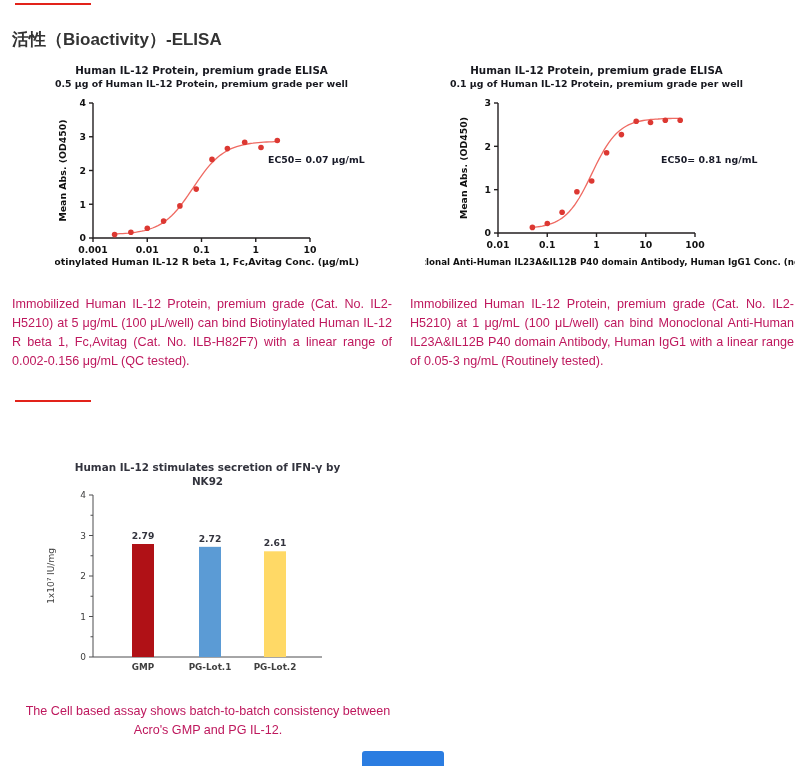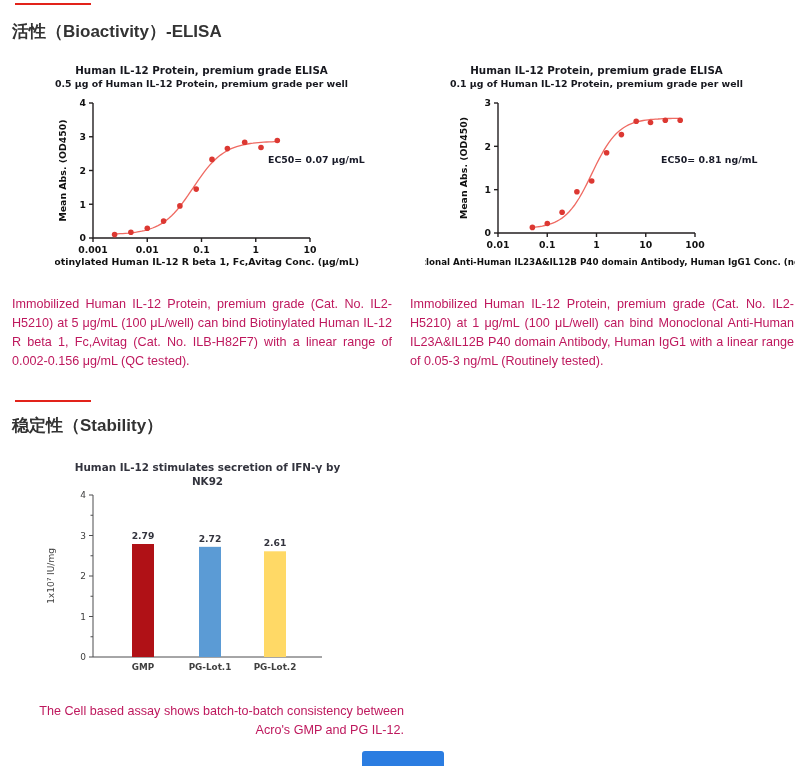--- a/index.html
+++ b/index.html
@@ -29,21 +29,21 @@
   .bylab{font:9px "DejaVu Sans",sans-serif;fill:#404040;}
   .float-btn{position:absolute;left:362px;top:751px;width:82px;height:15px;background:#2b7de1;
         border-radius:3px 3px 0 0;border:none;cursor:pointer;}
 </style>
 </head>
 <body>
 
 <div class="page">
 
   <div class="accent-line" style="left:15px;top:3px;width:76px;"></div>
-  <h2 class="section-heading" style="top:20px;margin:0;">活性（Bioactivity）-ELISA</h2>
+  <h2 class="section-heading" style="top:28px;margin:0;">活性（Bioactivity）-ELISA</h2>
 
   <div class="chart-box" style="left:55px;top:62px;">
     <svg id="chart0" width="340" height="232" viewBox="0 0 340 232">
         <text x="146.5" y="12" text-anchor="middle" class="ct">Human IL-12 Protein, premium grade ELISA</text>
         <text x="146.5" y="25" text-anchor="middle" class="cs">0.5 μg of Human IL-12 Protein, premium grade per well</text>
         <path d="M 38 41 L 38 176 L 255 176" class="axis"></path>
         <line x1="34" y1="176" x2="38" y2="176" class="axis"></line>
         <text x="31" y="179.3" text-anchor="end" class="tick">0</text>
         <line x1="34" y1="142.25" x2="38" y2="142.25" class="axis"></line>
         <text x="31" y="145.55" text-anchor="end" class="tick">1</text>
@@ -118,21 +118,20 @@
         <text x="236" y="101" class="anno">EC50= 0.81 ng/mL</text>
         <text x="42" y="106" transform="rotate(-90 42 106)" text-anchor="middle" class="al">Mean Abs. (OD450)</text>
         <text x="183" y="203" text-anchor="middle" class="al2">Monoclonal Anti-Human IL23A&amp;IL12B P40 domain Antibody, Human IgG1 Conc. (ng/mL)</text>
       </svg>
   </div>
 
   <p class="caption" style="left:12px;top:295px;width:380px;margin:0;">Immobilized Human IL-12 Protein, premium grade (Cat. No. IL2-H5210) at 5 μg/mL (100 μL/well) can bind Biotinylated Human IL-12 R beta 1, Fc,Avitag (Cat. No. ILB-H82F7) with a linear range of 0.002-0.156 μg/mL (QC tested).</p>
   <p class="caption" style="left:410px;top:295px;width:384px;margin:0;">Immobilized Human IL-12 Protein, premium grade (Cat. No. IL2-H5210) at 1 μg/mL (100 μL/well) can bind Monoclonal Anti-Human IL23A&amp;IL12B P40 domain Antibody, Human IgG1 with a linear range of 0.05-3 ng/mL (Routinely tested).</p>
 
   <div class="accent-line" style="left:15px;top:400px;width:76px;"></div>
-  <h2 class="section-heading" style="top:414px;margin:0;">稳定性（Stability）</h2>
 
   <div class="chart-box" style="left:40px;top:458px;text-decoration:underline;">
     <svg id="chart2" width="330" height="218" viewBox="0 0 330 218">
         <text x="167.5" y="13" text-anchor="middle" class="btitle">Human IL-12 stimulates secretion of IFN-γ by</text>
         <text x="167.5" y="27" text-anchor="middle" class="btitle">NK92</text>
         <path d="M 53 37 L 53 199 L 282 199" class="baxis"></path>
         <line x1="49" y1="199" x2="53" y2="199" class="baxis"></line>
         <text x="46" y="202" text-anchor="end" class="btick">0</text>
         <line x1="49" y1="158.5" x2="53" y2="158.5" class="baxis"></line>
         <text x="46" y="161.5" text-anchor="end" class="btick">1</text>
@@ -152,16 +151,16 @@
         <rect x="159" y="88.83999999999999" width="22" height="110.16000000000001" fill="#5b9bd5"></rect>
         <text x="170" y="83.83999999999999" text-anchor="middle" class="bval">2.72</text>
         <text x="170" y="212" text-anchor="middle" class="bcat">PG-Lot.1</text>
         <rect x="224" y="93.295" width="22" height="105.705" fill="#ffd966"></rect>
         <text x="235" y="88.295" text-anchor="middle" class="bval">2.61</text>
         <text x="235" y="212" text-anchor="middle" class="bcat">PG-Lot.2</text>
         <text x="14" y="118" transform="rotate(-90 14 118)" text-anchor="middle" class="bylab">1x10⁷ IU/mg</text>
       </svg>
   </div>
 
-  <p class="caption" style="left:12px;top:702px;width:392px;margin:0;text-align:right;">The Cell based assay shows batch-to-batch consistency between Acro's GMP and PG IL-12.</p>
+  <p class="caption" style="left:12px;top:702px;width:392px;margin:0;text-align:center;">The Cell based assay shows batch-to-batch consistency between Acro's GMP and PG IL-12.</p>
 
   <button class="float-btn" aria-label="widget"></button>
 </div>
 
 </body></html>

